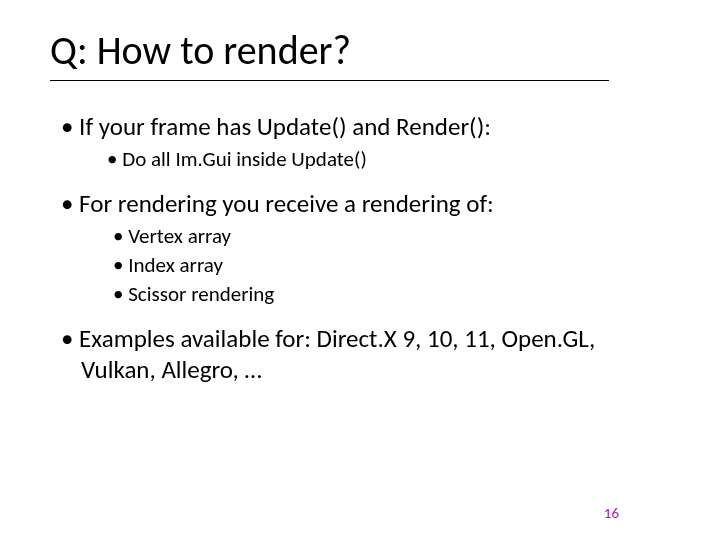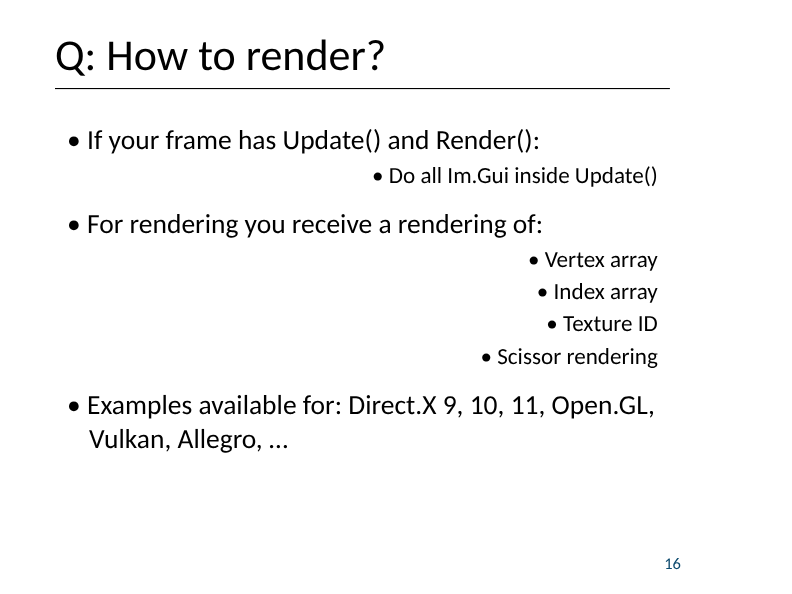--- a/index.html
+++ b/index.html
@@ -45,42 +45,41 @@
     padding-left: 20px;
     text-indent: -20px;
   }
   ul.level1 > li::before {
     content: "• ";
   }
   ul.level2 {
     list-style: none;
     padding: 0;
     margin: 4px 0 14px 0;
-    text-align: right;
   }
   ul.level2 > li {
     font-size: 21px;
     line-height: 1.3;
     margin: 0 0 2px 0;
     padding-left: 66px;
     text-indent: -20px;
     font-weight: 400;
   }
   ul.level2 > li::before {
     content: "• ";
   }
   ul.level2.narrow > li {
     padding-left: 72px;
   }
   .pagenum {
     position: absolute;
     right: 40px;
     bottom: 18px;
     font-size: 15px;
-    color: #0c4a6e;
+    color: #a21caf;
   }
 </style>
 </head>
 <body>
 
 <div class="slide">
 
   <h1 class="title">Q: How to render?</h1>
   <hr class="title-underline">
 
@@ -88,21 +87,20 @@
 
     <li>If your frame has Update() and Render():</li>
     <ul class="level2">
       <li>Do all Im.Gui inside Update()</li>
     </ul>
 
     <li>For rendering you receive a rendering of:</li>
     <ul class="level2 narrow">
       <li>Vertex array</li>
       <li>Index array</li>
-      <li>Texture ID</li>
       <li>Scissor rendering</li>
     </ul>
 
     <li>Examples available for: Direct.X 9, 10, 11, Open.GL, Vulkan, Allegro, …</li>
 
   </ul>
 
   <div class="pagenum">16</div>
 
 </div>

